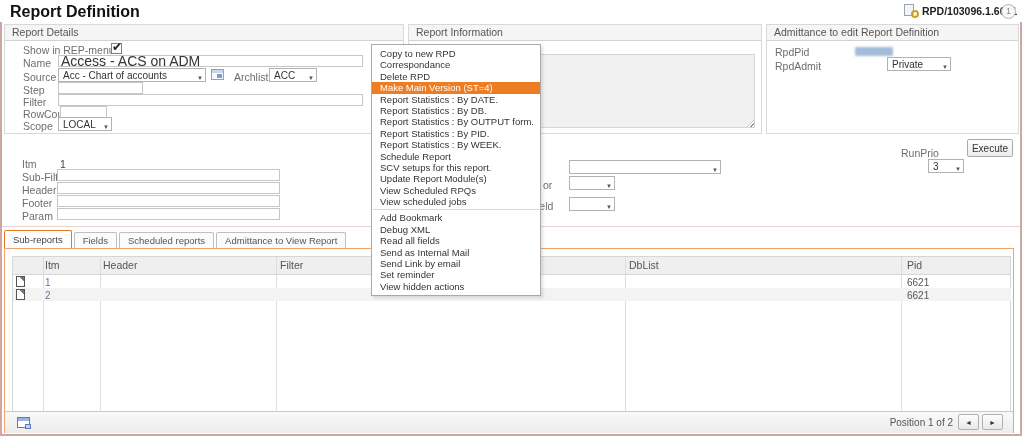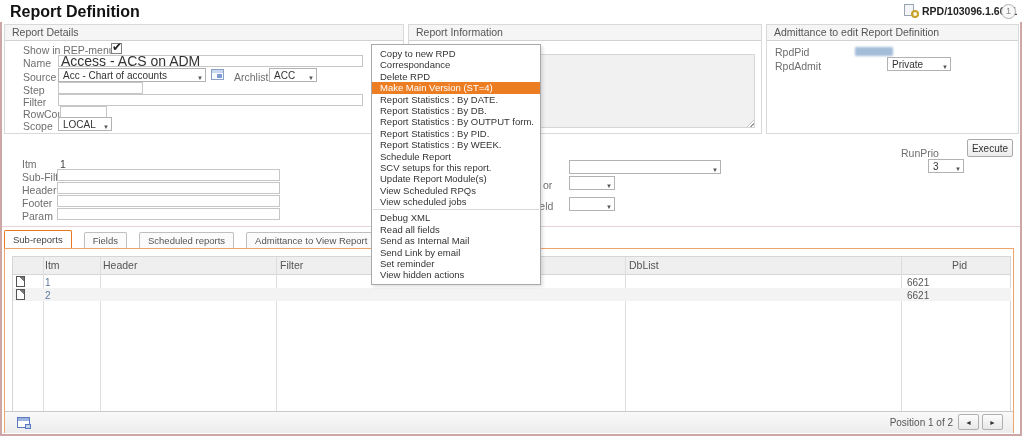--- a/index.html
+++ b/index.html
@@ -17,21 +17,21 @@
   #badge { position:absolute; left:1001px; top:4px; width:15px; height:15px; border:1px solid #b3b3b3; border-radius:50%; background:#f8f8f8; font-size:9px; color:#888; text-align:center; line-height:13px; }
   #rpdref { position:absolute; left:922px; top:5px; font-size:10.5px; font-weight:bold; color:#222; }
   .chk { position:absolute; width:11px; height:11px; border:1px solid #808080; background:#fff; }
   .chk .mark { position:absolute; left:0px; top:-4px; font-size:12px; color:#222; }
   .ta { position:absolute; background:#f1f1f1; border:1px solid #d6d6d6; }
   .rsz { position:absolute; right:1px; bottom:1px; width:7px; height:7px; background:repeating-linear-gradient(135deg,#fff 0 1px,#9a9a9a 1px 2px,#fff 2px 3px); clip-path:polygon(100% 0,100% 100%,0 100%); }
   .redact { position:absolute; background:#a3bdd9; filter:blur(1px); border-radius:1px; }
   .btn { position:absolute; border:1px solid #a9a9a9; border-radius:2px; background:linear-gradient(#fdfdfd,#ececec); font-size:10px; color:#333; text-align:center; }
   #subrep-hdr { position:absolute; left:4px; top:138px; width:958px; height:20px; background:#f1f1f1; border:1px solid #ddd; font-size:10.5px; color:#555; line-height:19px; padding-left:14px; }
   .hairline { position:absolute; background:#e6d3d3; }
-  #tabs { position:absolute; left:4px; top:230px; height:18px; display:flex; gap:12px; align-items:flex-end; }
+  #tabs { position:absolute; left:4px; top:230px; height:18px; display:flex; gap:2px; align-items:flex-end; }
   .tab { height:16px; line-height:15px; padding:0 8px; font-size:9.5px; color:#555; background:#fbfbfb; border:1px solid #bfbfbf; border-bottom:none; border-radius:2px 2px 0 0; white-space:nowrap; }
   .tab.active { border-color:#e87722; background:#fff; color:#444; height:18px; line-height:17px; }
   #content { position:absolute; left:4px; top:248px; width:1010px; height:185px; border:1px solid #efa46b; background:#fff; }
   #thead { position:absolute; left:12px; top:256px; width:999px; height:19px; background:#efefef; border:1px solid #d6d6d6; }
   .th { position:absolute; top:259px; font-size:10.5px; color:#555; }
   .col-div { position:absolute; top:257px; width:1px; height:154px; background:#ddd; }
   .t-side { position:absolute; top:256px; width:1px; height:155px; background:#d6d6d6; }
   .row { position:absolute; left:13px; width:998px; height:13px; }
   .row.alt { background:#f3f3f3; }
   .cell-link { position:absolute; font-size:10px; color:#5b7a9d; }
@@ -138,21 +138,21 @@
     <div class="tab">Scheduled reports</div>
     <div class="tab">Admittance to View Report</div>
   </div>
 
   <div id="content"></div>
   <div id="thead"></div>
   <span class="th" style="left:45px;">Itm</span>
   <span class="th" style="left:103px;">Header</span>
   <span class="th" style="left:280px;">Filter</span>
   <span class="th" style="left:629px;">DbList</span>
-  <span class="th" style="left:907px;margin-left:45px;">Pid</span>
+  <span class="th" style="left:907px;">Pid</span>
   <div class="t-side" style="left:12px;"></div>
   <div class="t-side" style="left:1010px;"></div>
   <div class="col-div" style="left:43px;"></div>
   <div class="col-div" style="left:100px;"></div>
   <div class="col-div" style="left:276px;"></div>
   <div class="col-div" style="left:625px;"></div>
   <div class="col-div" style="left:901px;"></div>
 
   <div class="row" style="top:275px;"></div>
   <span class="ico-page" style="left:16px; top:276px;"></span>
@@ -181,20 +181,21 @@
     <div class="mi">Report Statistics : By DB.</div>
     <div class="mi">Report Statistics : By OUTPUT form.</div>
     <div class="mi">Report Statistics : By PID.</div>
     <div class="mi">Report Statistics : By WEEK.</div>
     <div class="mi">Schedule Report</div>
     <div class="mi">SCV setups for this report.</div>
     <div class="mi">Update Report Module(s)</div>
     <div class="mi">View Scheduled RPQs</div>
     <div class="mi">View scheduled jobs</div>
     <div class="msep"></div>
+    <div class="mi">Add Bookmark</div>
     <div class="mi">Debug XML</div>
     <div class="mi">Read all fields</div>
     <div class="mi">Send as Internal Mail</div>
     <div class="mi">Send Link by email</div>
     <div class="mi">Set reminder</div>
     <div class="mi">View hidden actions</div>
   </div>
 </div>
 
 </body></html>

